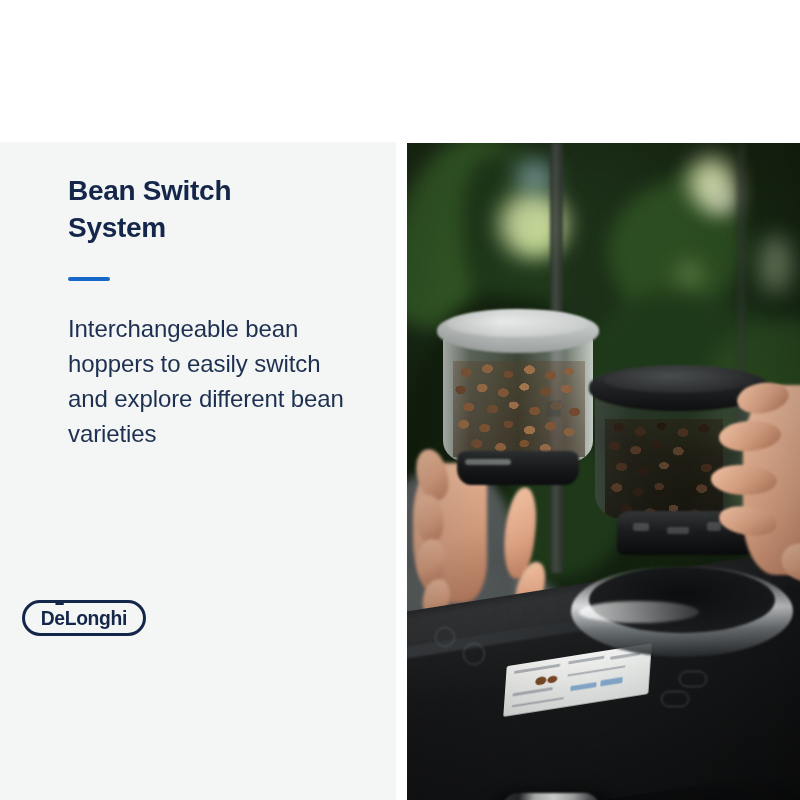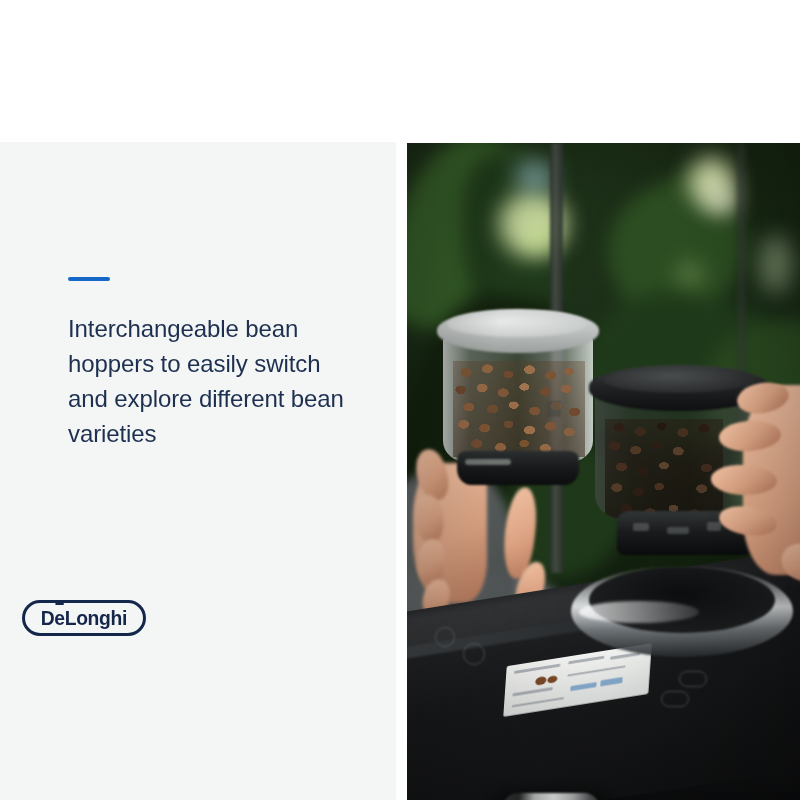--- a/index.html
+++ b/index.html
@@ -583,20 +583,21 @@
   }
 </style>
 </head>
 <body>
 
 <div id="page">
 
 
   <div id="left-panel"></div>
 
+  <div id="feature-heading">Bean Switch System</div>
 
   <div id="feature-rule"></div>
 
   <div id="feature-body">Interchangeable bean hoppers to easily switch and explore different bean varieties</div>
 
   <div id="brand-logo">
     <span id="brand-logo-text"><span>D</span><span class="macron">e</span><span>Longhi</span></span>
   </div>
 
   <div id="photo">

